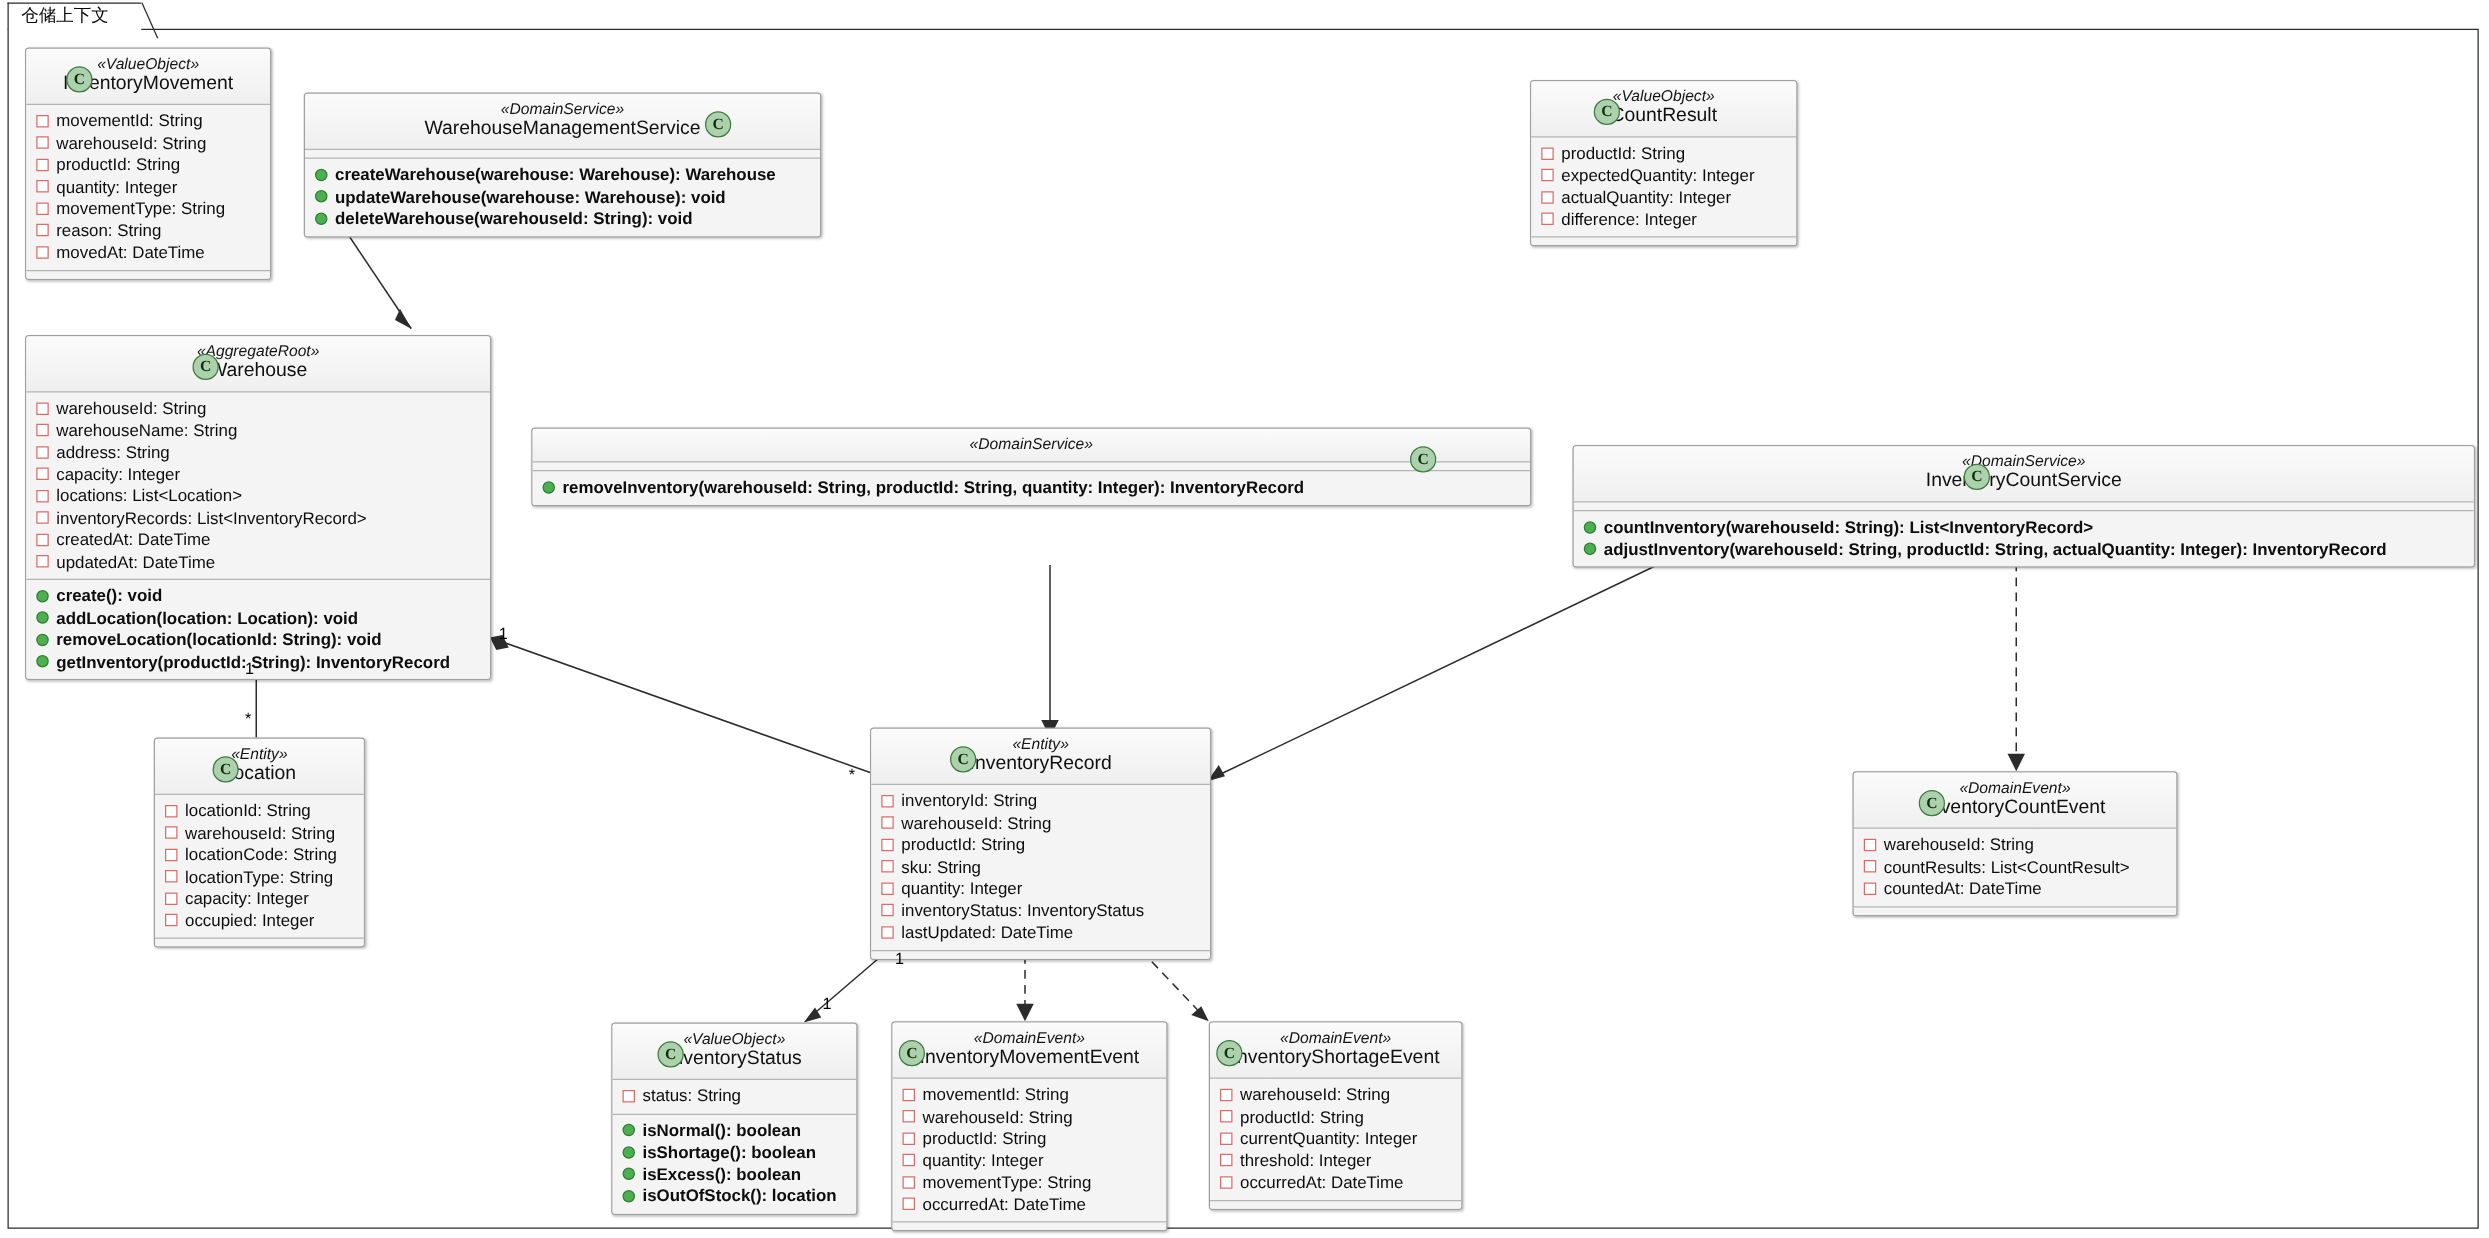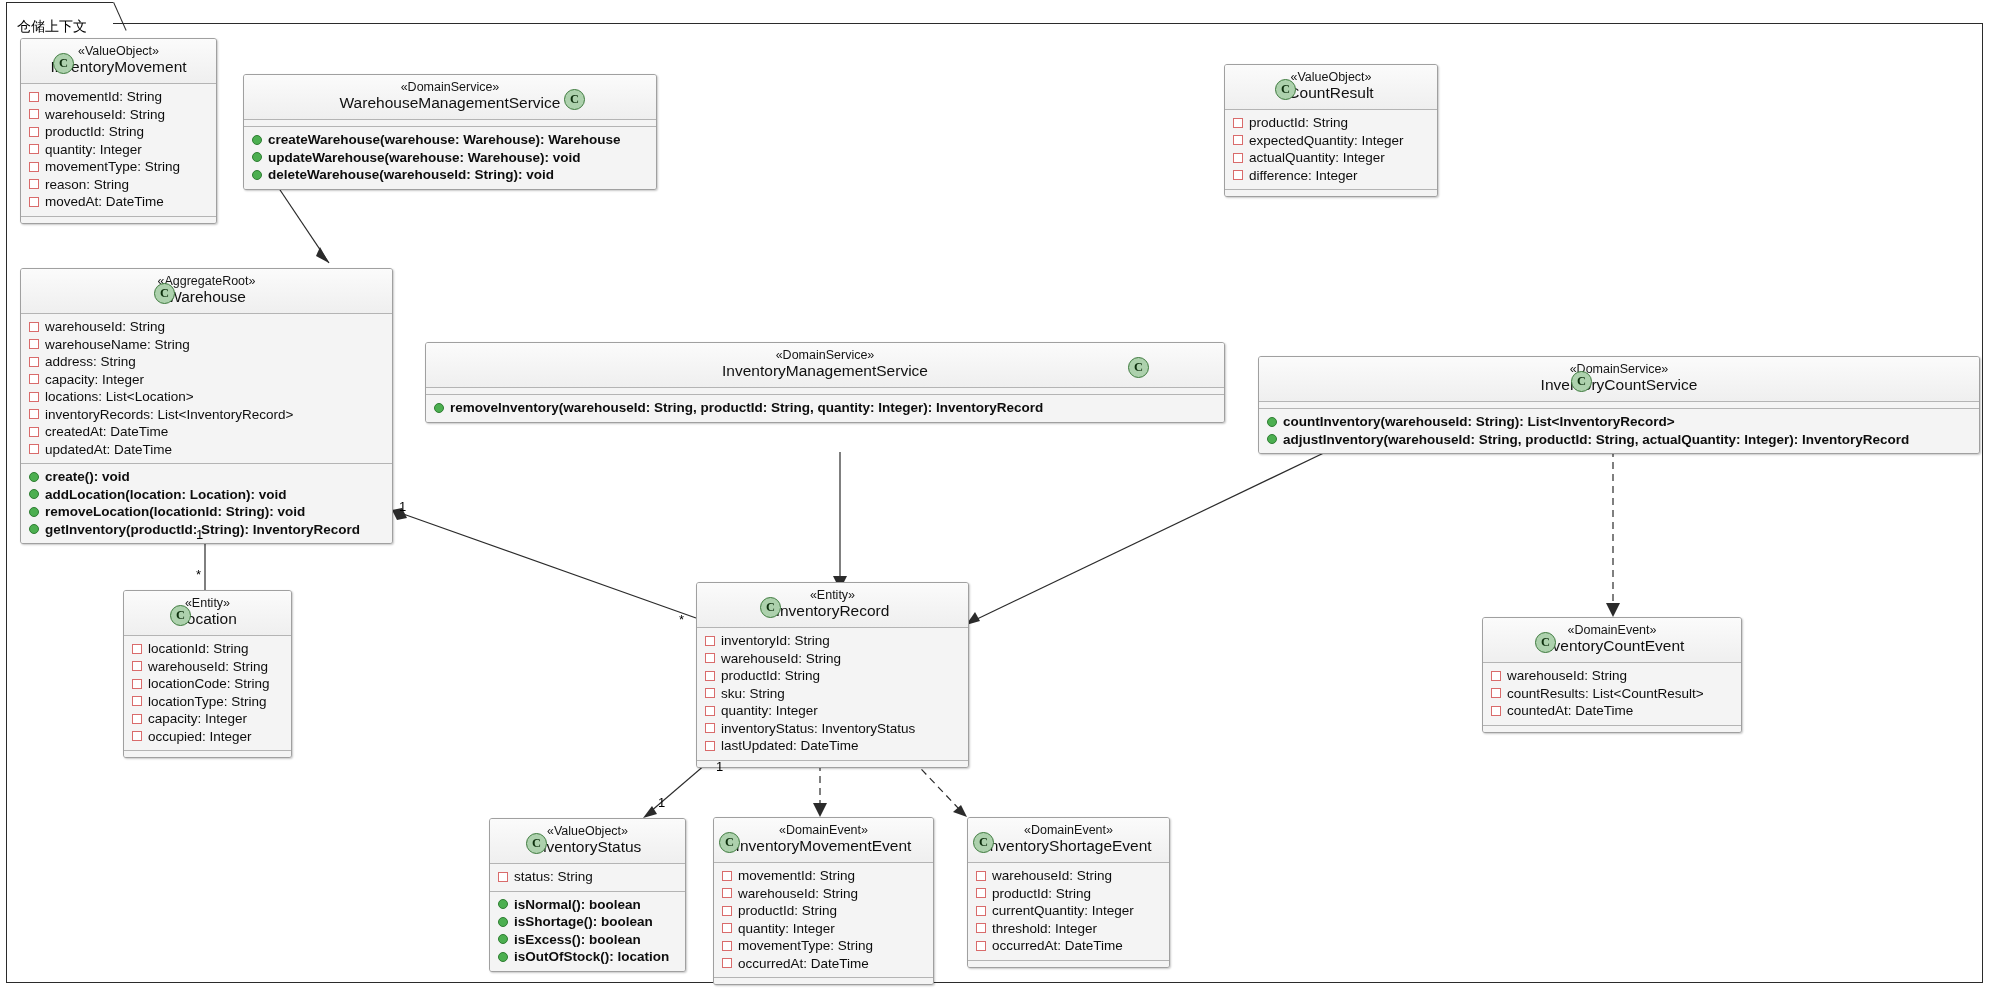--- a/index.html
+++ b/index.html
@@ -25,21 +25,21 @@
     box-sizing:border-box;
   }
   .pkg-tab{
     position:absolute;
     left:6px; top:2px;
     height:22px;
     box-sizing:border-box;
     background:#ffffff;
     border-left:1px solid #2b2b2b;
     border-top:1px solid #2b2b2b;
-    padding:14px 26px 2px 10px;
+    padding:0 26px 2px 10px;
     font-size:14px;
     color:#000;
     line-height:18px;
     white-space:nowrap;
     z-index:6;
   }
   .pkg-tab:after{
     content:"";
     position:absolute;
     right:-1px; top:-1px;
@@ -61,20 +61,21 @@
     overflow:hidden;
   }
   .cls-head{
     position:relative;
     padding:6px 12px 7px 12px;
     text-align:center;
     background:linear-gradient(#fbfbfb,#efefef);
     border-bottom:1px solid #b4b4b4;
   }
   .stereo{
+    font-style:italic;
     font-size:12.5px;
     color:#141414;
     line-height:13px;
     white-space:nowrap;
   }
   .cname{
     font-size:15.5px;
     color:#101010;
     line-height:18px;
     white-space:nowrap;
@@ -337,21 +338,20 @@
           <span class="m-method"></span>
           <span>getInventory(productId: String): InventoryRecord</span>
         </div>
     </div>
   </div>
 
   <div class="cls" style="left:425px; top:342px; width:800px;">
     <div class="cls-head">
       <span class="cicon" style="left:702px; top:14px;">C</span>
       <div class="stereo">«DomainService»</div>
-      <div class="cname">InventoryManagementService</div>
     </div>
     <div class="sec empty"></div>
     <div class="sec">
       <div class="row">
           <span class="m-method"></span>
           <span>removeInventory(warehouseId: String, productId: String, quantity: Integer): InventoryRecord</span>
         </div>
     </div>
   </div>
 

